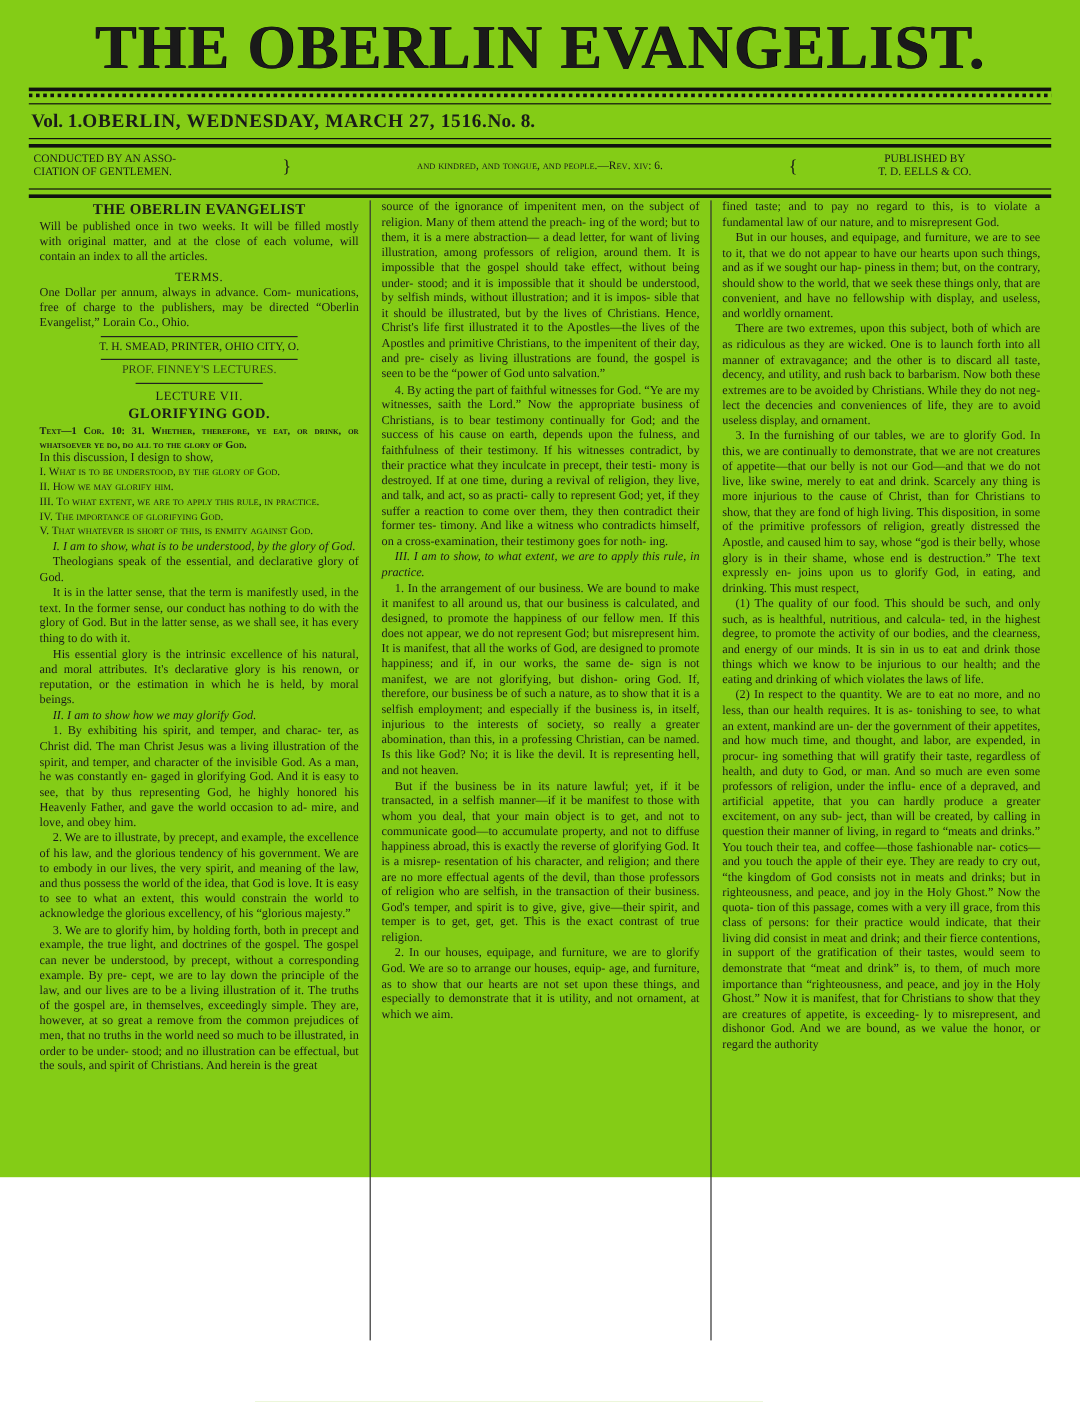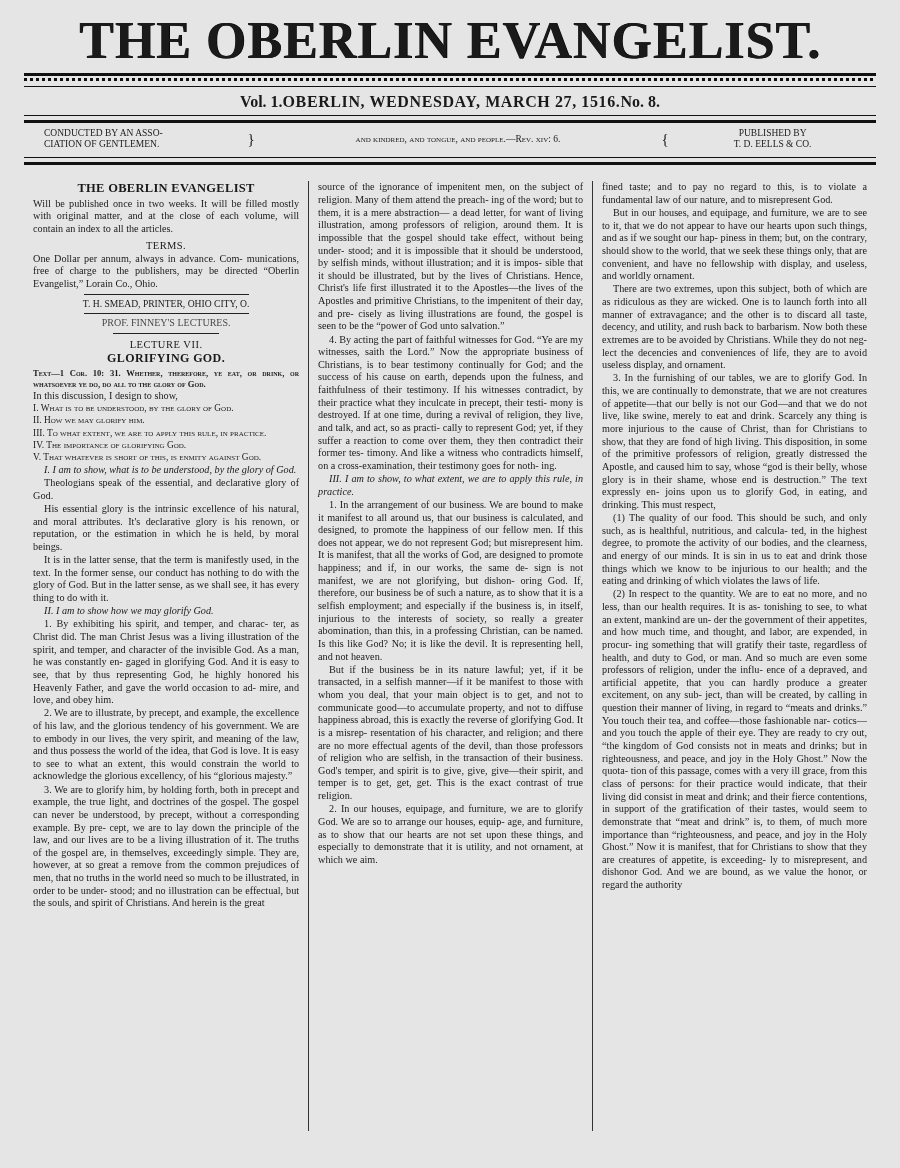--- a/index.html
+++ b/index.html
@@ -10,24 +10,24 @@
   body {
     width: 900px;
     height: 1168px;
     font-family: "Liberation Serif", serif;
     color: #1a1a1a;
     overflow: hidden;
   }
   .page {
     position: relative;
     width: 900px;
-    height: 1168px;
+    height: 981px;
     box-sizing: border-box;
     padding: 10px 24px 6px 24px;
-    background: #e5e5e5;
+    background: #84cc16;
   }
 
   
   .masthead {
     text-align: center;
     font-family: "Liberation Serif", serif;
     font-weight: bold;
     font-size: 52px;
     letter-spacing: 1px;
     line-height: 1.05;
@@ -50,21 +50,21 @@
     background-image: repeating-linear-gradient(to right, #111 0 3px, transparent 3px 6px);
     background-size: 6px 3px;
     background-repeat: repeat-x;
     background-position: 0 0;
   }
 
   
   .volline {
     display: flex;
     align-items: baseline;
-    justify-content: center;
+    justify-content: flex-start;
     font-family: "Liberation Serif", serif;
     padding: 3px 2px 3px 2px;
     font-size: 15px;
   }
   .volline .vol { font-weight: bold; font-size: 16px; }
   .volline .place {
     font-weight: bold;
     font-size: 16px;
     letter-spacing: 0.6px;
   }
@@ -72,35 +72,33 @@
 
   
   .credits {
     display: flex;
     align-items: center;
     justify-content: space-between;
     font-size: 9.5px;
     line-height: 1.25;
     padding: 4px 4px 5px 4px;
     font-variant: small-caps;
-    margin-left: 16px;
   }
   .credits .cell { text-align: center; }
   .credits .left { width: 24%; text-align: left; }
   .credits .mid  { width: 48%; }
   .credits .right{ width: 24%; text-align: center; }
   .brace { font-size: 15px; vertical-align: middle; }
 
   
   .columns {
     display: flex;
     gap: 0;
     height: 950px;
-    margin-top: 16px;
-    justify-content: flex-end;
+    margin-top: 2px;
   }
   .col {
     width: 33.33%;
     box-sizing: border-box;
     padding: 0 9px;
     font-size: 10.2px;
     line-height: 1.24;
     text-align: justify;
     hyphens: auto;
     overflow: hidden;
@@ -244,22 +242,22 @@
       <p class="noindent">In this discussion, I design to show,</p>
 
       <p class="outline">I.  What is to be understood, by the glory of God.</p>
       <p class="outline">II.  How we may glorify him.</p>
       <p class="outline">III.  To what extent, we are to apply this rule, in practice.</p>
       <p class="outline">IV.  The importance of glorifying God.</p>
       <p class="outline">V.  That whatever is short of this, is enmity against God.</p>
 
       <p class="ital">I.  I am to show, what is to be understood, by the glory of God.</p>
       <p>Theologians speak of the essential, and declarative glory of God.</p>
+      <p>It is in the latter sense, that the term is manifestly used, in the text.  In the former sense, our conduct has nothing to do with the glory of God.  But in the latter sense, as we shall see, it has every thing to do with it.</p>
       <p>His essential glory is the intrinsic excellence of his natural, and moral attributes.  It's declarative glory is his renown, or reputation, or the estimation in which he is held, by moral beings.</p>
-      <p>It is in the latter sense, that the term is manifestly used, in the text.  In the former sense, our conduct has nothing to do with the glory of God.  But in the latter sense, as we shall see, it has every thing to do with it.</p>
       <p class="ital">II.  I am to show how we may glorify God.</p>
       <p>1.  By exhibiting his spirit, and temper, and charac- ter, as Christ did.  The man Christ Jesus was a living illustration of the spirit, and temper, and character of the invisible God.  As a man, he was constantly en- gaged in glorifying God.  And it is easy to see, that by thus representing God, he highly honored his Heavenly Father, and gave the world occasion to ad- mire, and love, and obey him.</p>
       <p>2.  We are to illustrate, by precept, and example, the excellence of his law, and the glorious tendency of his government.  We are to embody in our lives, the very spirit, and meaning of the law, and thus possess the world of the idea, that God is love.  It is easy to see to what an extent, this would constrain the world to acknowledge the glorious excellency, of his “glorious majesty.”</p>
       <p>3.  We are to glorify him, by holding forth, both in precept and example, the true light, and doctrines of the gospel.  The gospel can never be understood, by precept, without a corresponding example.  By pre- cept, we are to lay down the principle of the law, and our lives are to be a living illustration of it.  The truths of the gospel are, in themselves, exceedingly simple.  They are, however, at so great a remove from the common prejudices of men, that no truths in the world need so much to be illustrated, in order to be under- stood; and no illustration can be effectual, but the souls, and spirit of Christians.  And herein is the great</p>
     </div>
 
     <div class="col">
       <p class="noindent">source of the ignorance of impenitent men, on the subject of religion.  Many of them attend the preach- ing of the word; but to them, it is a mere abstraction— a dead letter, for want of living illustration, among professors of religion, around them.  It is impossible that the gospel should take effect, without being under- stood; and it is impossible that it should be understood, by selfish minds, without illustration; and it is impos- sible that it should be illustrated, but by the lives of Christians.  Hence, Christ's life first illustrated it to the Apostles—the lives of the Apostles and primitive Christians, to the impenitent of their day, and pre- cisely as living illustrations are found, the gospel is seen to be the “power of God unto salvation.”</p>
       <p>4.  By acting the part of faithful witnesses for God.  “Ye are my witnesses, saith the Lord.”  Now the appropriate business of Christians, is to bear testimony continually for God; and the success of his cause on earth, depends upon the fulness, and faithfulness of their testimony.  If his witnesses contradict, by their practice what they inculcate in precept, their testi- mony is destroyed.  If at one time, during a revival of religion, they live, and talk, and act, so as practi- cally to represent God; yet, if they suffer a reaction to come over them, they then contradict their former tes- timony.  And like a witness who contradicts himself, on a cross-examination, their testimony goes for noth- ing.</p>
       <p class="ital">III.  I am to show, to what extent, we are to apply this rule, in practice.</p>

